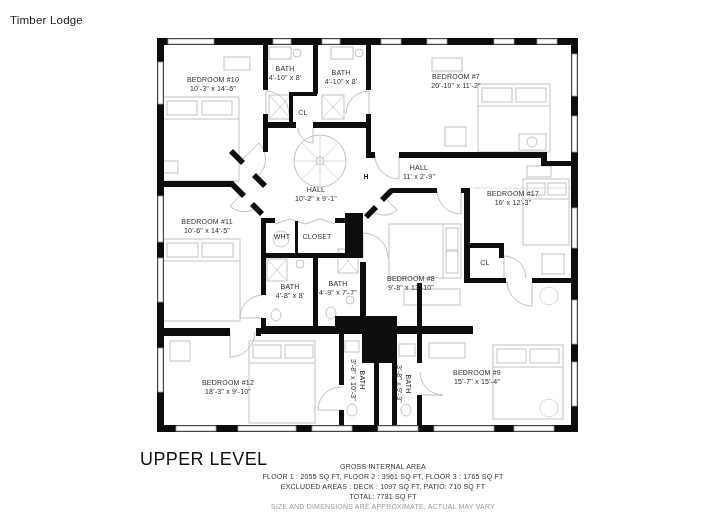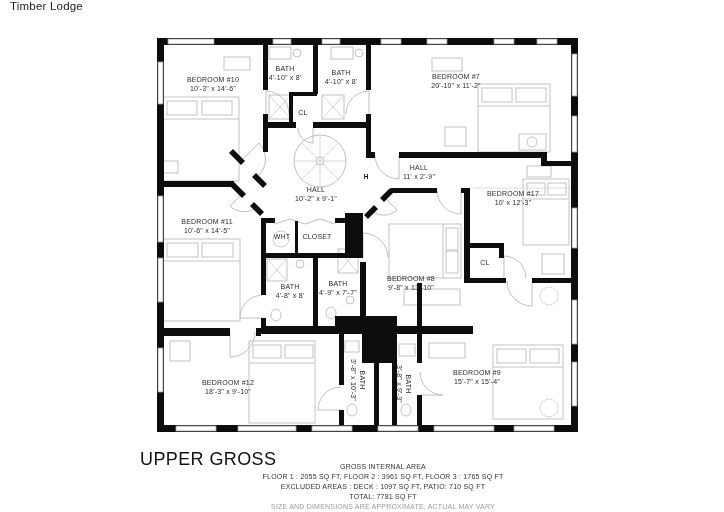--- a/index.html
+++ b/index.html
@@ -1,21 +1,21 @@
 <!DOCTYPE html>
 <html><head>
 <meta charset="utf-8">
 <style>
   html,body{margin:0;padding:0;}
   body{
     width:724px;height:512px;position:relative;overflow:hidden;
     background:#ffffff;font-family:"Liberation Sans", sans-serif;
   }
   .app-title{
-    position:absolute;left:10px;top:0;font-size:11.5px;color:#222;
+    position:absolute;left:10px;top:14px;font-size:11.5px;color:#222;
     letter-spacing:.2px;
   }
   .plan-wrap{position:absolute;left:0;top:0;width:724px;height:512px;}
   svg{position:absolute;left:0;top:0;}
   .lbl{
     position:absolute;transform:translate(-50%,-50%);
     display:flex;flex-direction:column;align-items:center;
     text-align:center;font-size:7px;line-height:1.3;color:#2b2b2b;
     white-space:nowrap;letter-spacing:.2px;
   }
@@ -297,21 +297,21 @@
     <span>3'-8" x 9'-3"</span>
   </div>
   <div class="lbl" style="left:477px;top:377px">
     <span>BEDROOM #9</span>
     <span>15'-7" x 15'-4"</span>
   </div>
 
   <div class="h-marker" style="left:366px;top:176px">H</div>
 </div>
 
-<div class="level-label">UPPER GROSS</div>
+<div class="level-label">UPPER LEVEL</div>
 
 <div class="area-block">
   <div>GROSS INTERNAL AREA</div>
   <div>FLOOR 1 : 2055 SQ FT, FLOOR 2 : 3961 SQ FT, FLOOR 3 : 1765 SQ FT</div>
   <div>EXCLUDED AREAS : DECK : 1097 SQ FT, PATIO: 710 SQ FT</div>
   <div>TOTAL: 7781 SQ FT</div>
   <div class="muted">SIZE AND DIMENSIONS ARE APPROXIMATE, ACTUAL MAY VARY</div>
 </div>
 
 </body></html>

